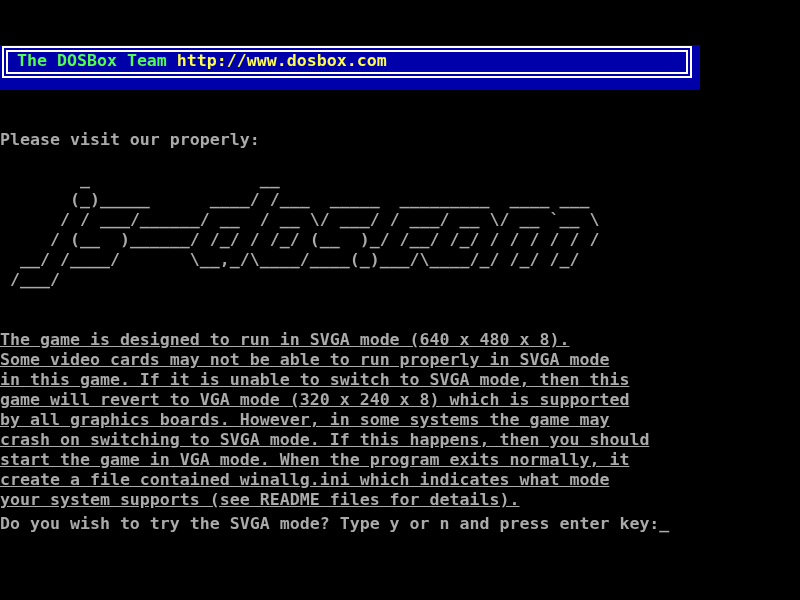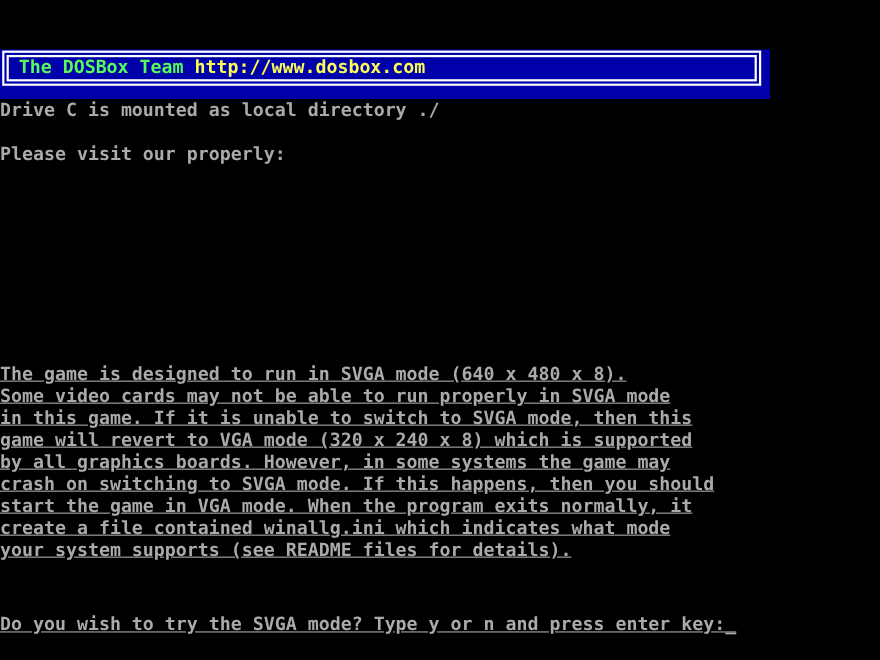--- a/index.html
+++ b/index.html
@@ -40,37 +40,42 @@
     left: 0;
     white-space: pre;
     font: inherit;
     color: #aaaaaa;
   }
   .mount-line   { top: 90px; }
   .website-line { top: 130px; }
   .ascii-logo   { top: 170px; left: 10px !important; }
   .command-line { top: 310px; }
   .program-output { top: 330px; text-decoration: underline; }
-  .prompt-line  { top: 558px; text-decoration: underline; }
+  .prompt-line  { top: 514px; }
   .cursor { color: #aaaaaa; }
 </style>
 </head>
 <body>
 
 <div class="screen">
 
   <div class="banner">
     <div class="banner-border"></div>
     <div class="banner-text"><span class="banner-team">The DOSBox Team</span><span class="banner-gap"></span><span class="banner-url">http://www.dosbox.com</span></div>
   </div>
 
-  <pre class="tline mount-line">Drive C is mounted as local directory ./</pre>
 
   <pre class="tline website-line">Please visit our properly:</pre>
 
+  <pre class="tline ascii-logo">       _                 __
+      (_)_____      ____/ /___  _____  _________  ____ ___
+     / / ___/______/ __  / __ \/ ___/ / ___/ __ \/ __ `__ \
+    / (__  )______/ /_/ / /_/ (__  )_/ /__/ /_/ / / / / / /
+ __/ /____/       \__,_/\____/____(_)___/\____/_/ /_/ /_/
+/___/</pre>
 
 
   <pre class="tline program-output">The game is designed to run in SVGA mode (640 x 480 x 8).
 Some video cards may not be able to run properly in SVGA mode
 in this game. If it is unable to switch to SVGA mode, then this
 game will revert to VGA mode (320 x 240 x 8) which is supported
 by all graphics boards. However, in some systems the game may
 crash on switching to SVGA mode. If this happens, then you should
 start the game in VGA mode. When the program exits normally, it
 create a file contained winallg.ini which indicates what mode

